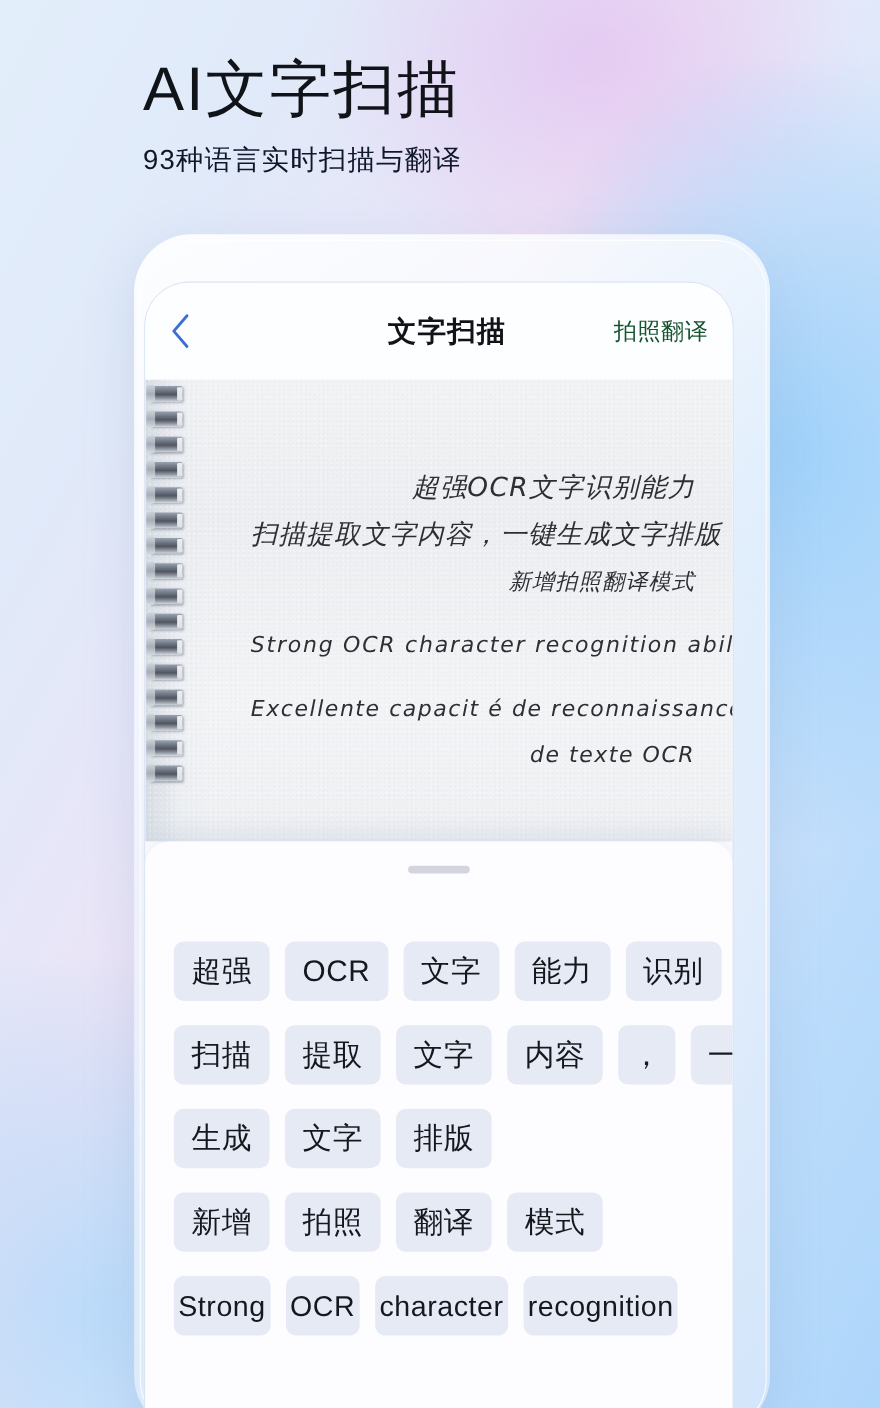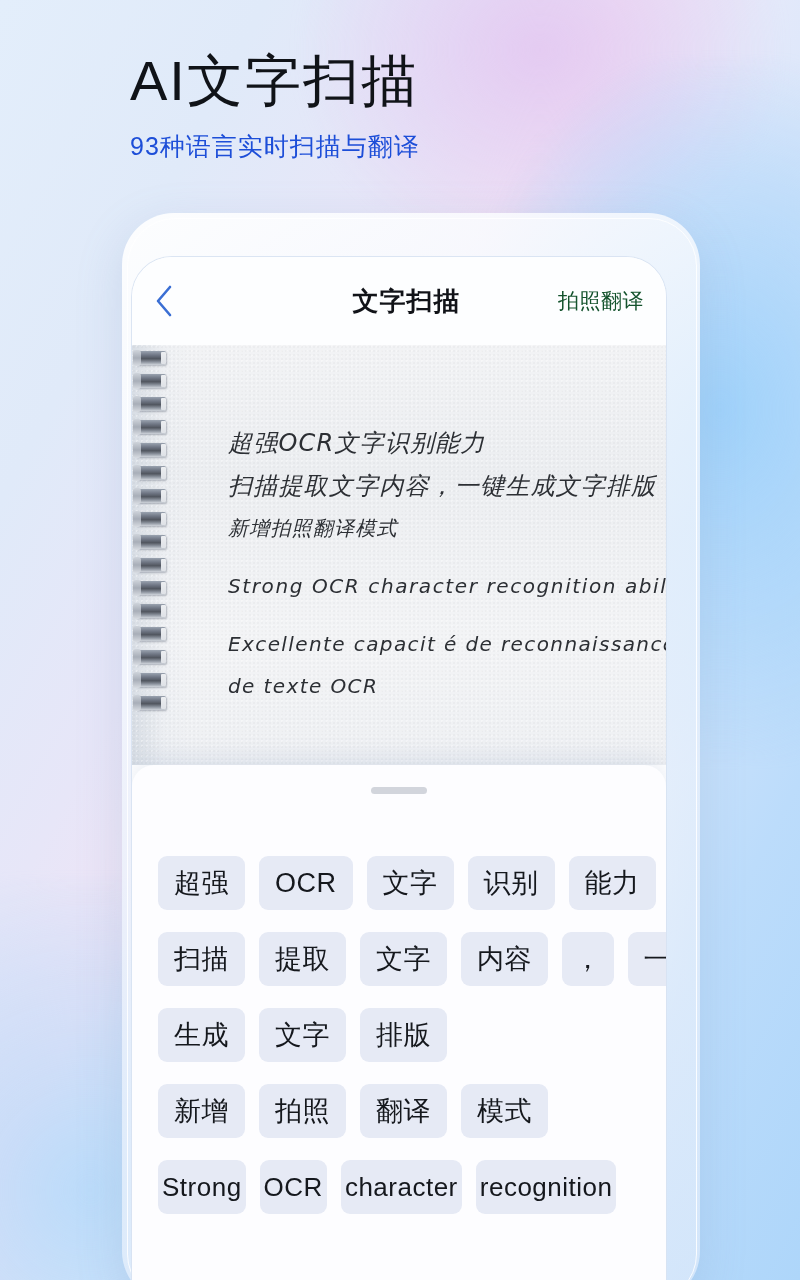--- a/index.html
+++ b/index.html
@@ -71,21 +71,21 @@
     font-weight: 300;
     color: #101318;
     letter-spacing: 2px;
     white-space: nowrap;
   }
   .hero-sub {
     margin-top: 16px;
     font-size: 25px;
     line-height: 32px;
     font-weight: 400;
-    color: #1d4ed8;
+    color: #0f172a;
     letter-spacing: 1px;
     white-space: nowrap;
   }
 
   
   .phone-frame {
     position: absolute;
     left: 122px;
     top: 213px;
     width: 578px;
@@ -155,20 +155,21 @@
     z-index: 2;
   }
 
   
   .paper {
     position: relative;
     height: 420px;
     background:
       linear-gradient(180deg, #f2f3f5 0%, #eceef1 30%, #f3f4f6 70%, #eef0f3 100%);
     overflow: hidden;
+    text-align: right;
   }
   .paper::after {
     
     content: "";
     position: absolute;
     inset: 0;
     background-image:
       radial-gradient(rgba(0,0,0,0.022) 1px, transparent 1px),
       radial-gradient(rgba(255,255,255,0.35) 1px, transparent 1px);
     background-size: 4px 4px, 5px 5px;
@@ -357,22 +358,22 @@
 
   <div class="sheet">
     <div class="sheet-handle"></div>
 
     <div class="chips">
 
       <div class="chip-row">
         <div class="chip">超强</div>
         <div class="chip">OCR</div>
         <div class="chip">文字</div>
+        <div class="chip">能力</div>
         <div class="chip">识别</div>
-        <div class="chip">能力</div>
       </div>
 
       <div class="chip-row">
         <div class="chip">扫描</div>
         <div class="chip">提取</div>
         <div class="chip">文字</div>
         <div class="chip">内容</div>
         <div class="chip punct">，</div>
         <div class="chip">一键</div>
       </div>

